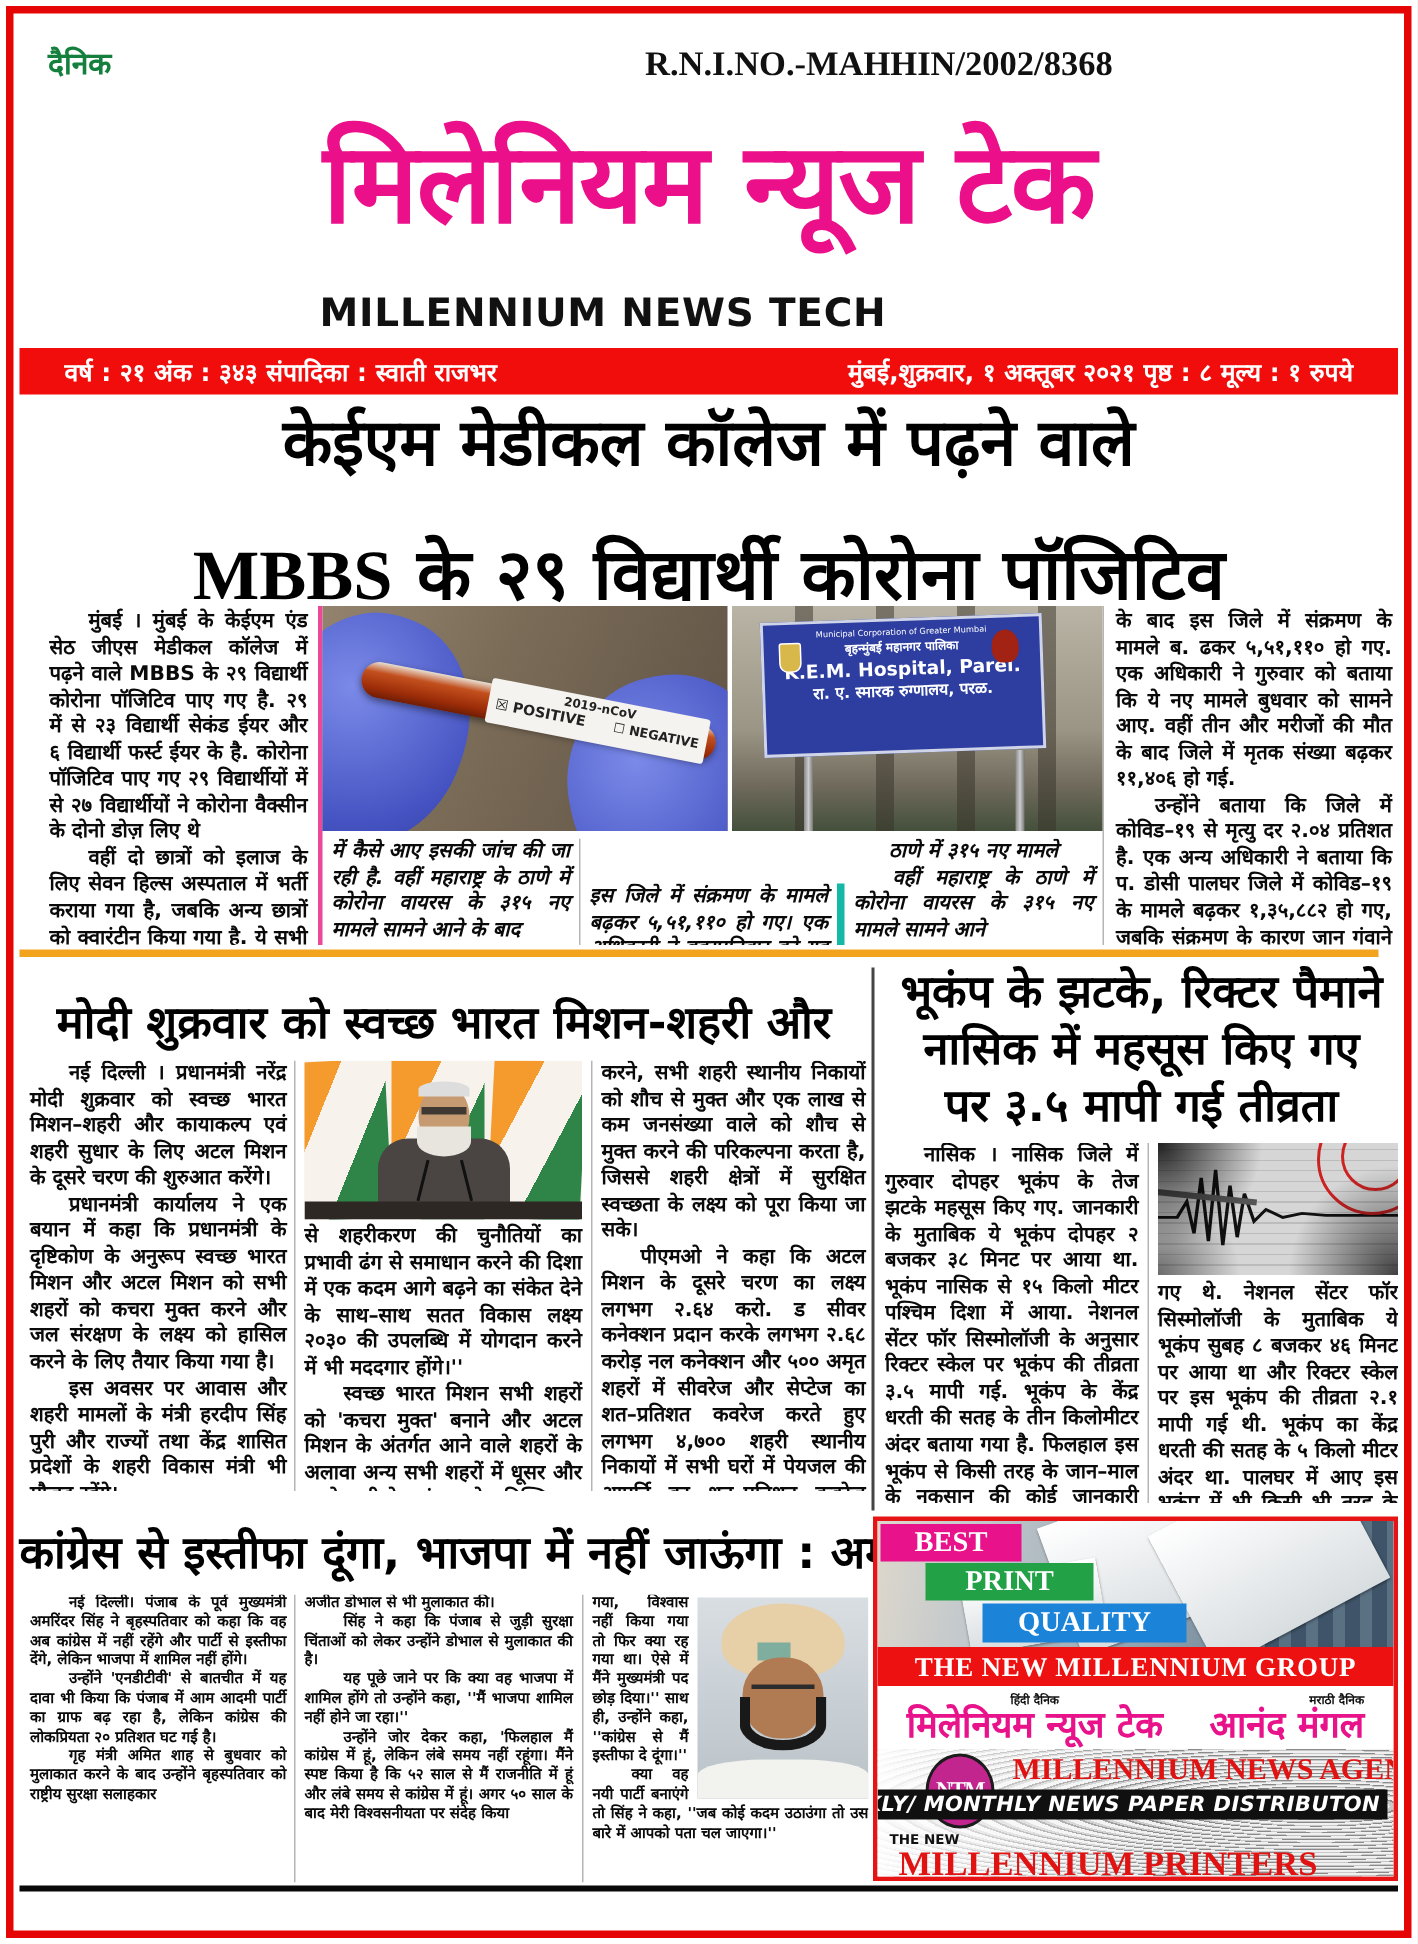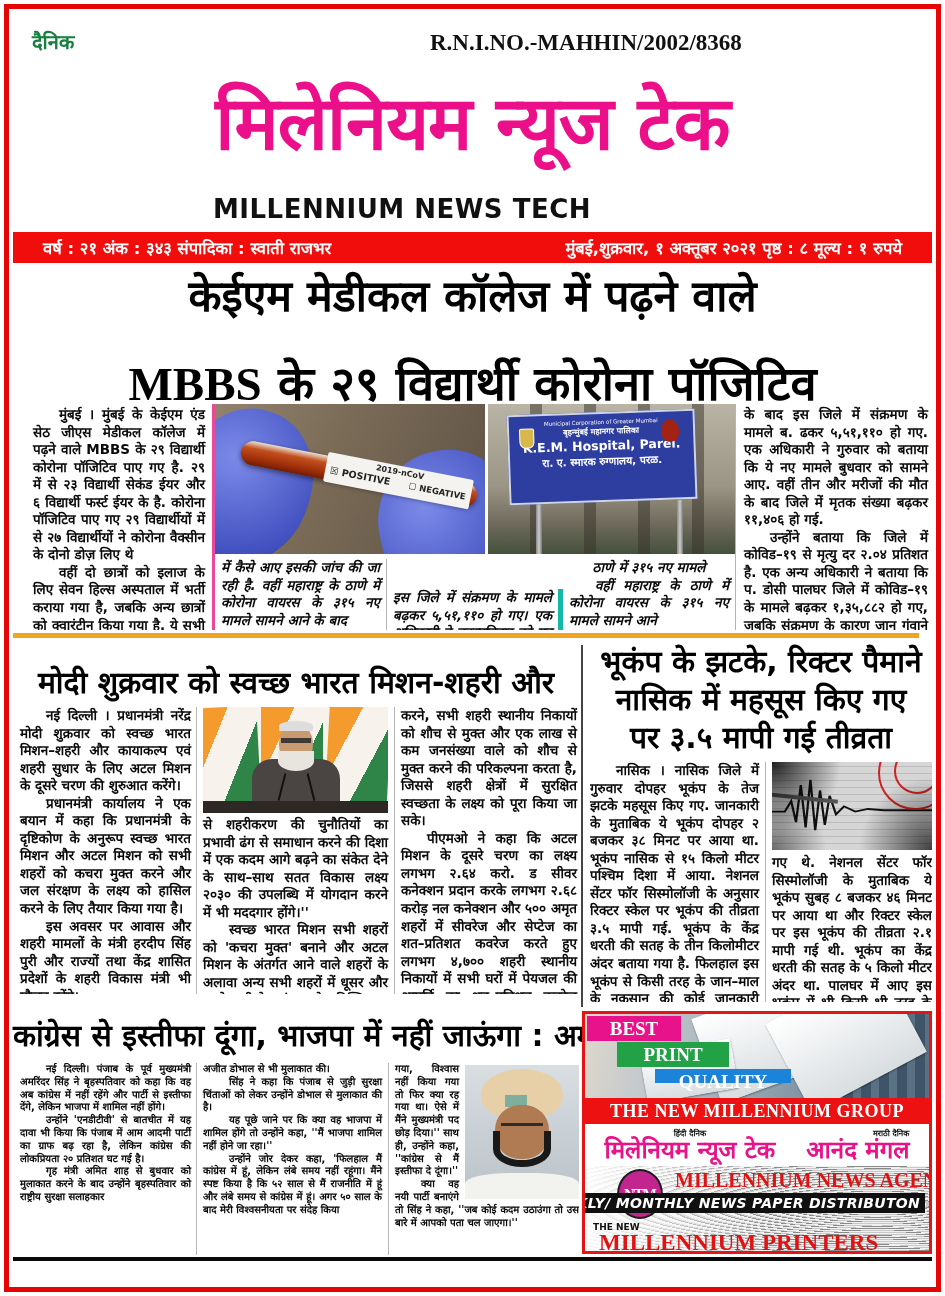--- a/index.html
+++ b/index.html
@@ -121,21 +121,21 @@
   .adbox { position:absolute; left:582px; top:1011px; width:350px; height:243px; border:3px solid #e61414; background:#fff; display:flex; flex-direction:column; overflow:hidden; }
   .ad-press { position:relative; height:84px; overflow:hidden; background:linear-gradient(100deg,#ded8cc 0%,#c2c8cc 20%,#8ea0ae 55%,#53687a 100%); }
   .press-frame { position:absolute; right:0; top:0; width:86px; height:84px; background:repeating-linear-gradient(90deg,#3f5468 0 10px,#5a7184 10px 18px); }
   .press-sheet { position:absolute; background:linear-gradient(180deg,#ffffff,#d8dde0); box-shadow:0 1px 2px rgba(0,0,0,.4); }
   .ps1 { left:118px; top:-18px; width:120px; height:90px; transform:rotate(-20deg); }
   .ps2 { left:196px; top:-26px; width:130px; height:100px; transform:rotate(-28deg); }
   .ps3 { left:58px; top:32px; width:92px; height:50px; transform:rotate(-10deg); }
   .ad-label { position:absolute; color:#fff; font-family:"Liberation Serif","DejaVu Serif",serif; font-weight:700; font-size:19px; text-align:center; line-height:25px; }
   .lab-best { left:2px; top:2px; width:94px; height:25px; background:#e8128b; }
   .lab-print { left:32px; top:28px; width:112px; height:25px; background:#22a147; }
-  .lab-quality { left:70px; top:55px; width:136px; height:14px; background:#1b83d8; }
+  .lab-quality { left:70px; top:55px; width:136px; height:26px; background:#1b83d8; }
   .ad-groupbar { height:26px; background:#ee1111; color:#fff; text-align:center; font-family:"Liberation Serif","DejaVu Serif",serif; font-weight:700; font-size:18px; line-height:26px; letter-spacing:0.5px; }
   .ad-papers { height:42px; display:flex; justify-content:space-around; align-items:flex-end; background:#fff; padding:0 4px 2px; }
   .paper { position:relative; padding-top:10px; }
   .paper-tag { position:absolute; top:1px; left:50%; transform:translateX(-50%); font-size:8px; font-weight:700; color:#111; white-space:nowrap; }
   .paper.right .paper-tag { left:auto; right:0; transform:none; }
   .paper-name { font-size:24px; font-weight:800; color:#e8128b; white-space:nowrap; line-height:28px; }
   .ad-bottom { flex:1; position:relative; overflow:hidden;
     background:linear-gradient(90deg, rgba(255,255,255,.95) 0%, rgba(255,255,255,.45) 30%, rgba(255,255,255,0) 55%),
                repeating-radial-gradient(ellipse at 85% 45%, #f0f0f0 0 7px, #c8c8c8 7px 11px, #8a8a8a 11px 14px); }
   .ntm-logo { position:absolute; left:32px; top:3px; width:46px; height:50px; background:#c2258e; border:2px solid #1c1c1c; border-radius:50%; color:#fff; display:flex; align-items:center; justify-content:center; font-family:"Liberation Serif","DejaVu Serif",serif; font-weight:700; font-size:15px; letter-spacing:-1px; }

